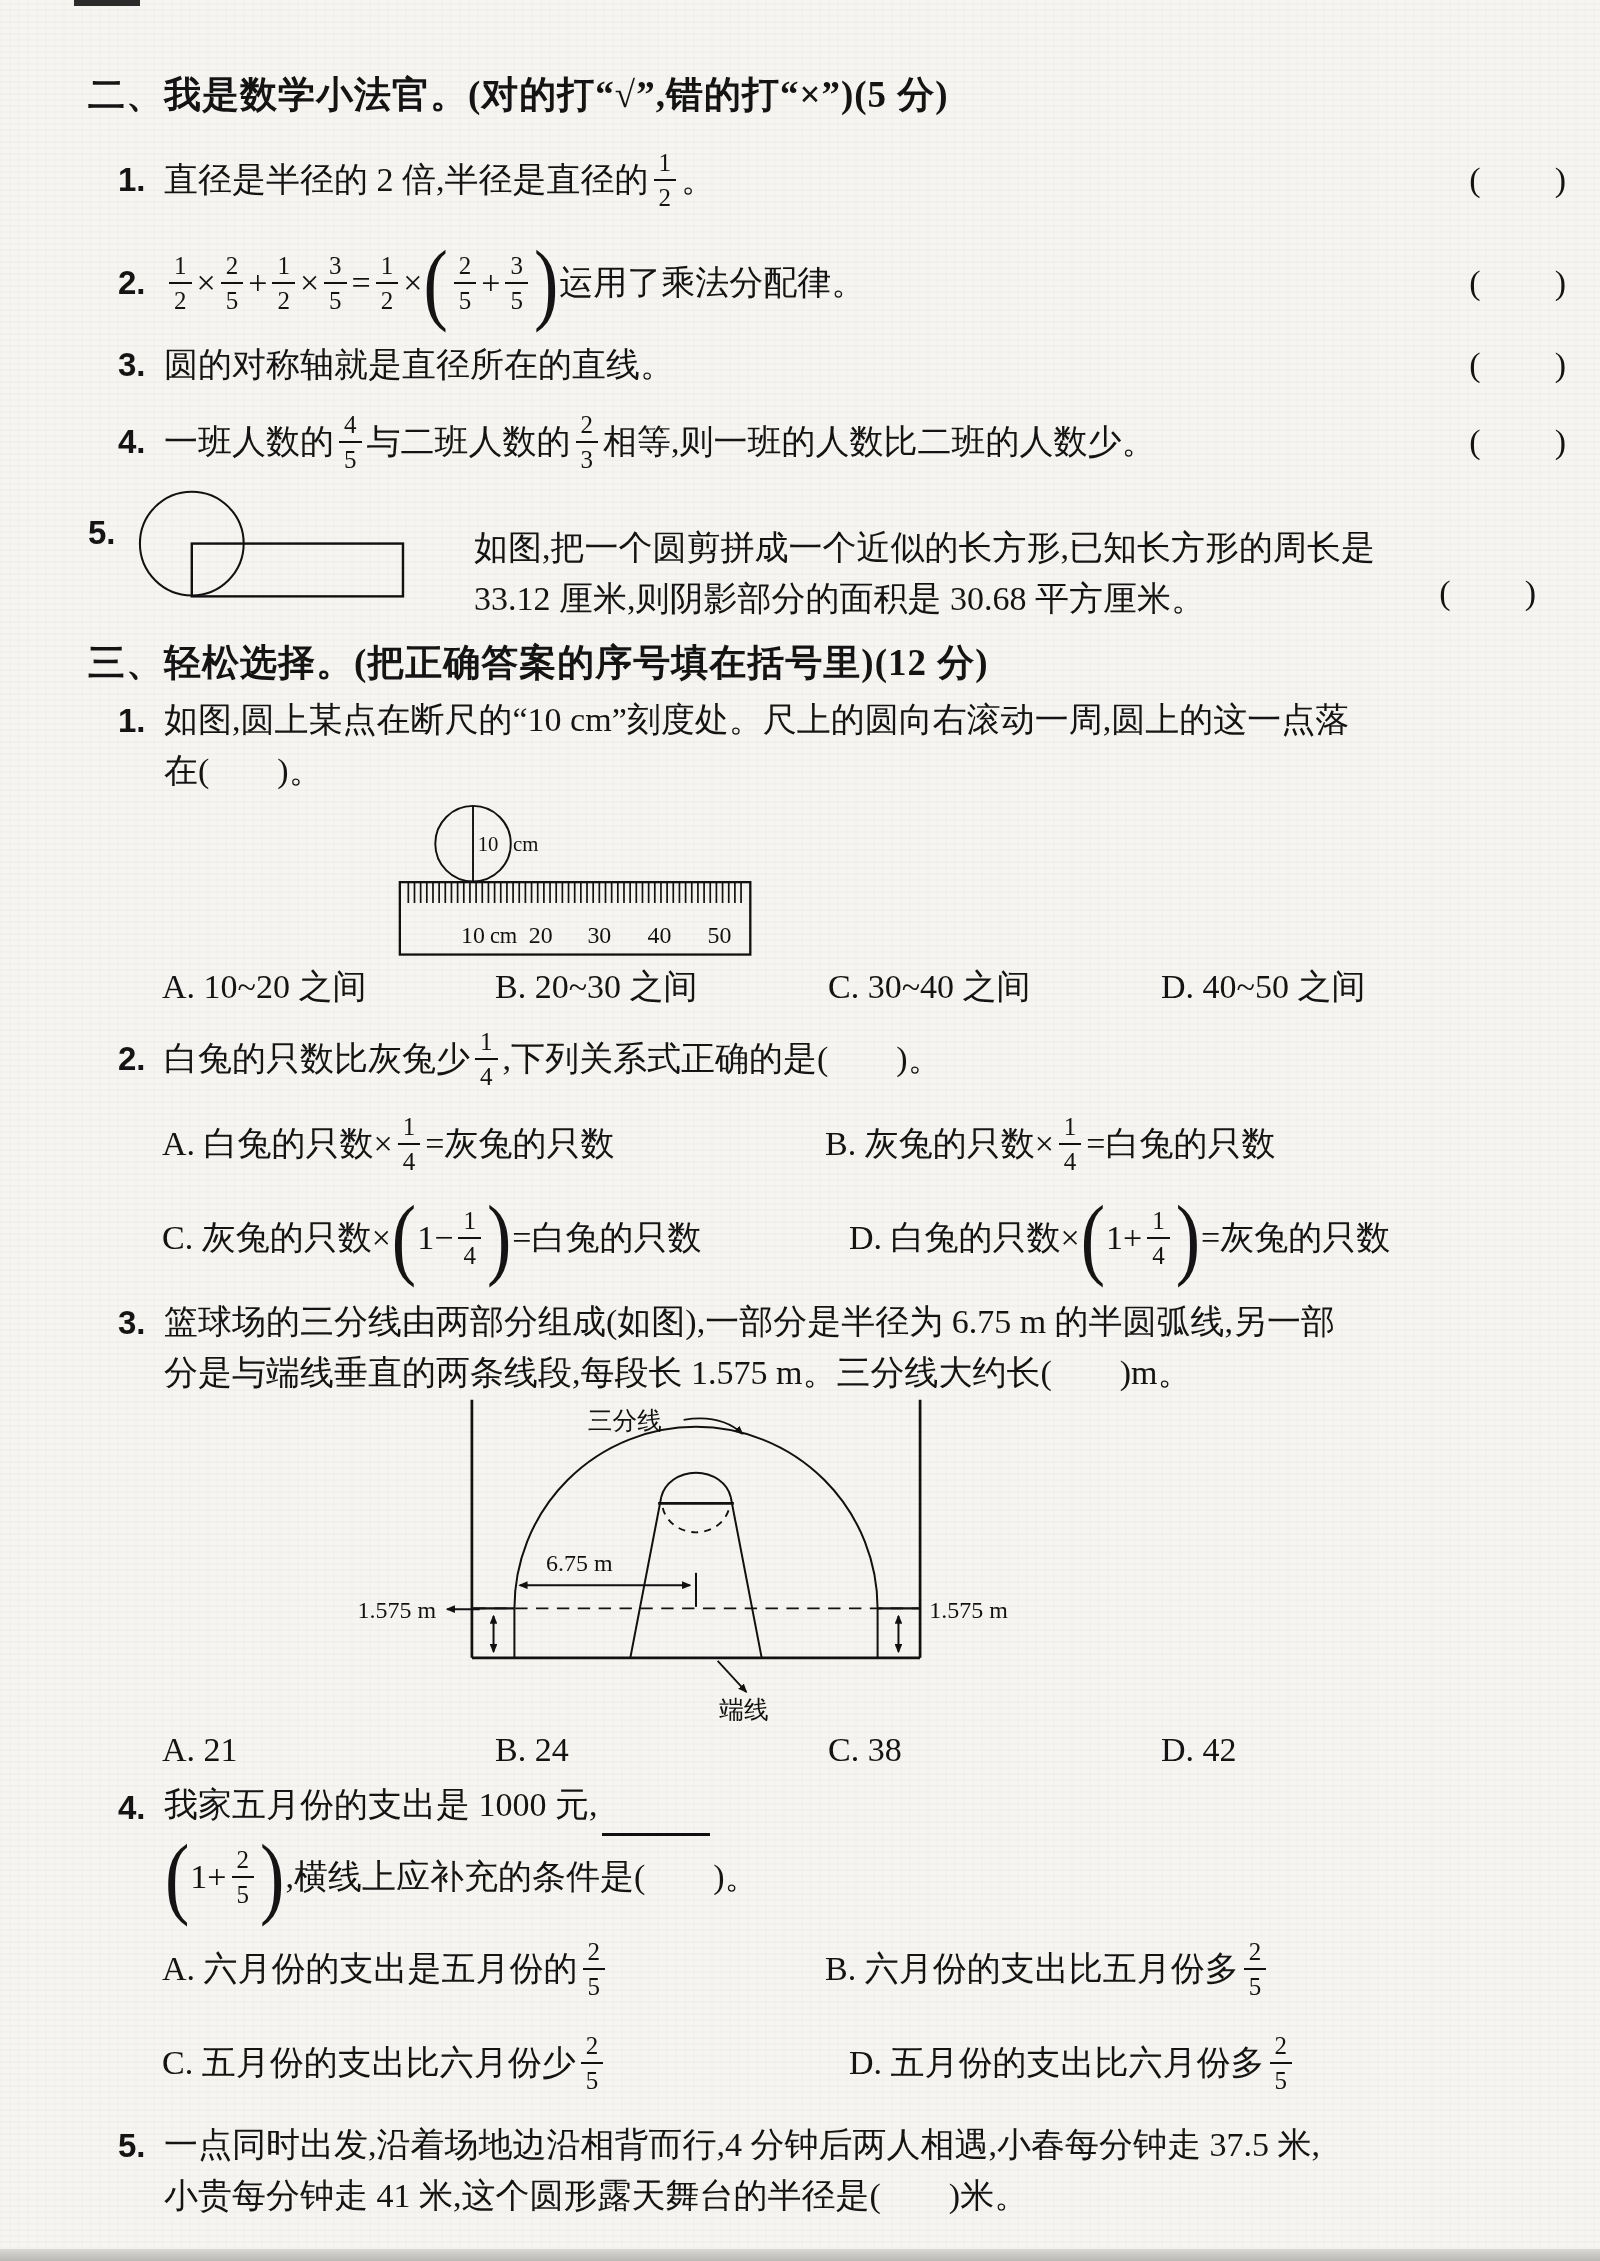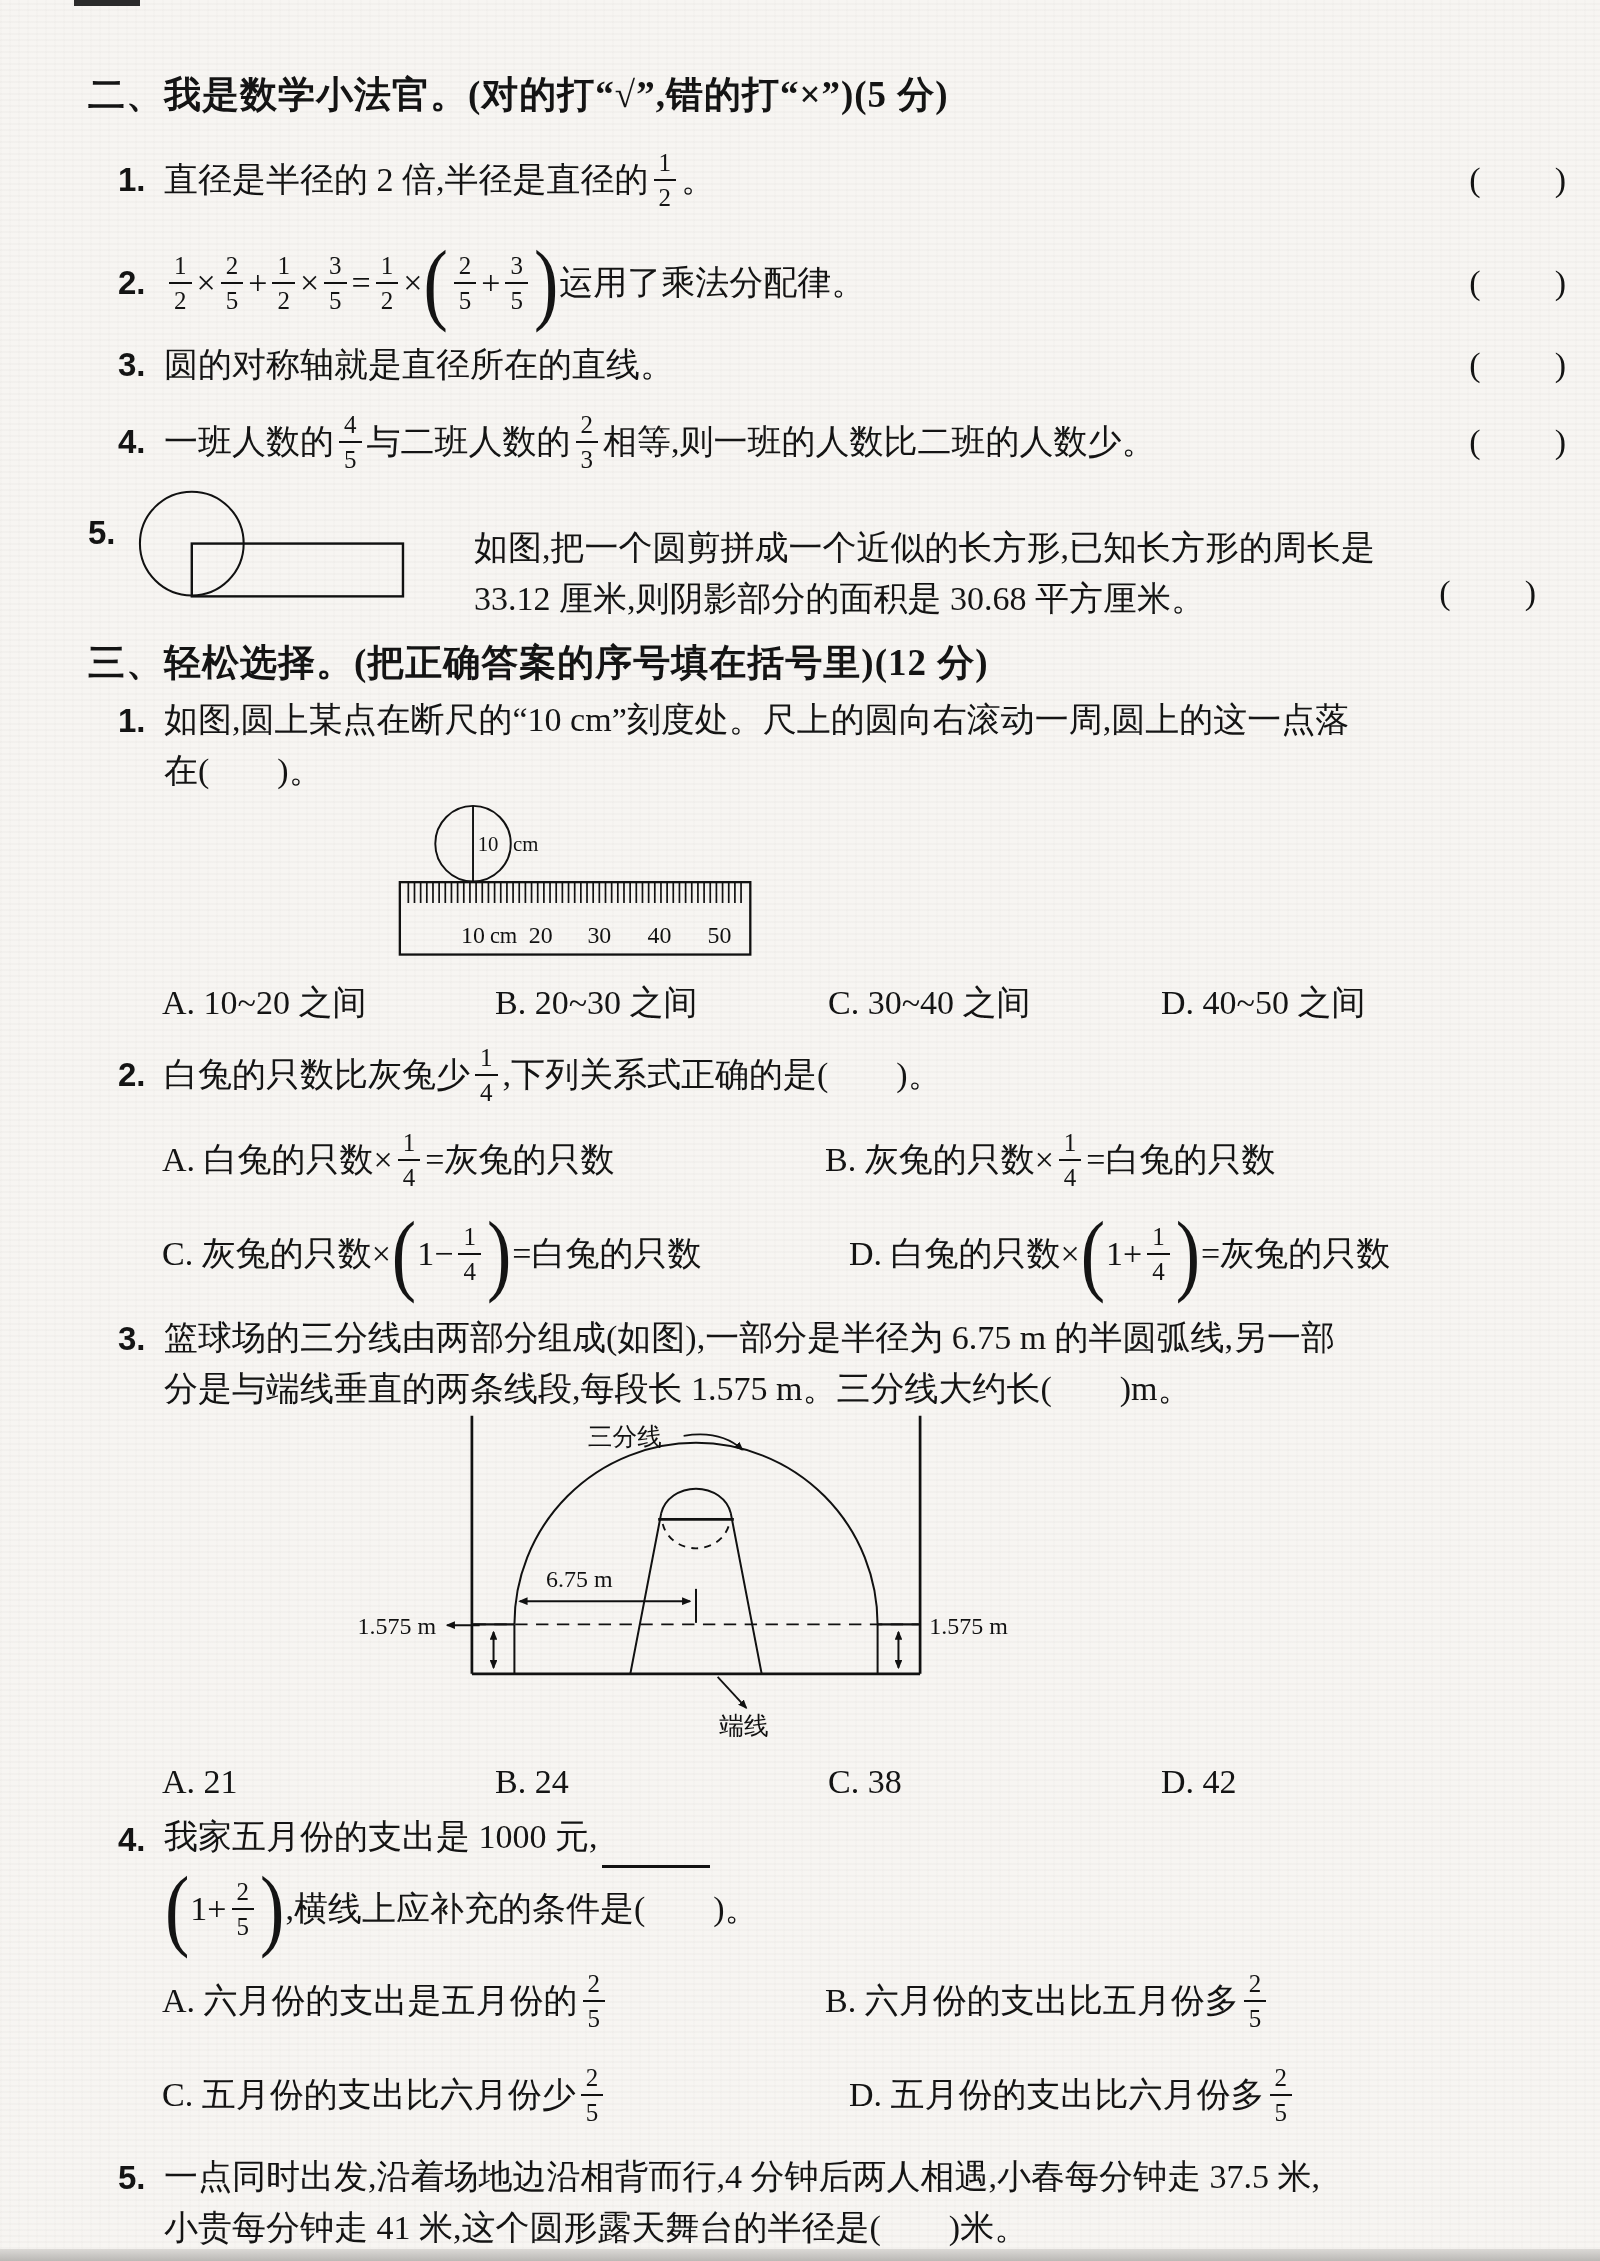--- a/index.html
+++ b/index.html
@@ -53,21 +53,21 @@
   .tf5-text{margin-left:18px;padding-top:34px;}
   .tline{display:block;line-height:1.5;}
   .tf5 .bracket{position:absolute;right:62px;bottom:12px;letter-spacing:2px;}
 
   
   .qrow{display:flex;align-items:flex-start;margin-left:118px;margin-top:6px;}
   .qbody{flex:1;min-width:0;}
   .qrow .qno{padding-top:8px;}
   .stem-mline{min-height:82px;}
   .opts4{display:grid;grid-template-columns:333px 333px 333px auto;margin-left:162px;
-    align-items:center;min-height:46px;margin-top:20px;}
+    align-items:center;min-height:46px;margin-top:4px;}
   .opts2{display:grid;grid-template-columns:663px auto;margin-left:162px;align-items:center;}
   .optrow1{min-height:88px;}
   .optrow2{min-height:100px;gap:24px;}
   .opt{display:flex;align-items:center;}
 
   .fig-ruler{margin:6px 0 2px 396px;}
   .fig-court{margin:0 0 0 356px;}
   svg{display:block;}
   svg text{font-family:"Liberation Serif","DejaVu Serif",serif;fill:#111;}
 </style>

